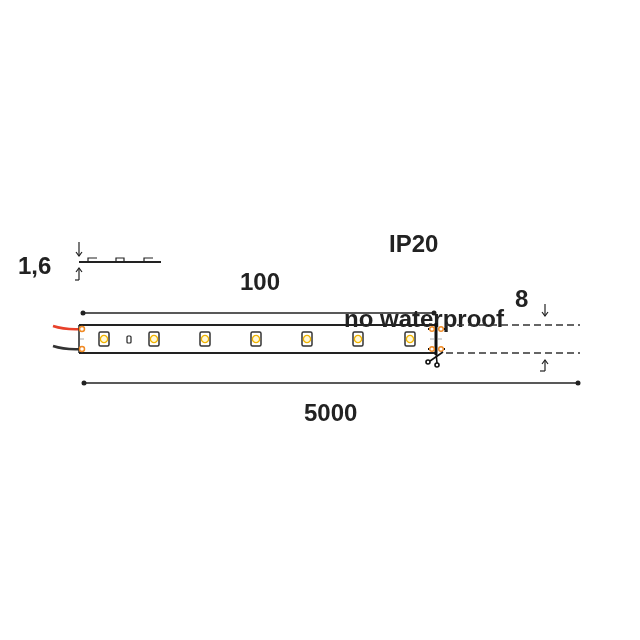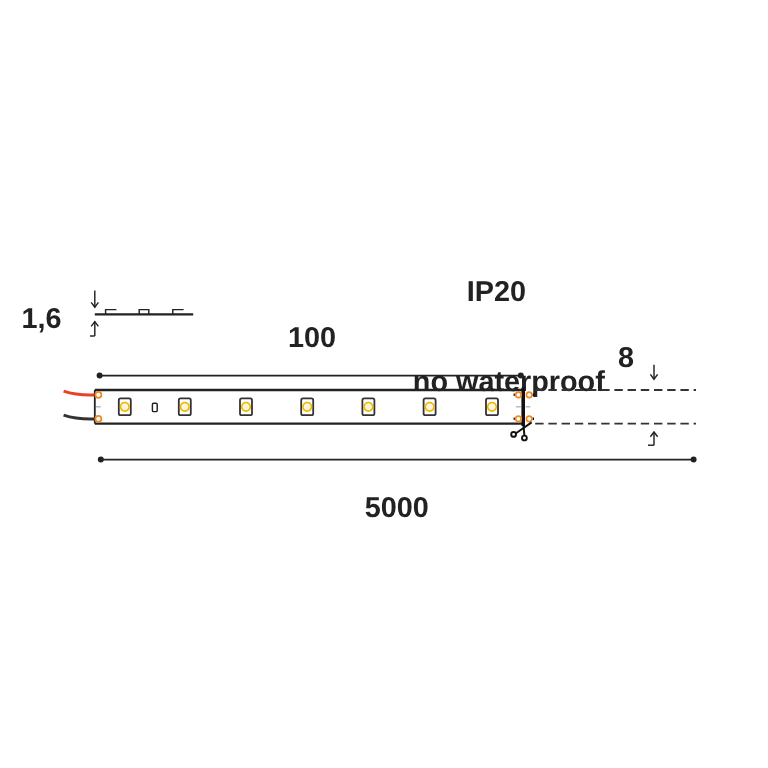--- a/index.html
+++ b/index.html
@@ -9,21 +9,21 @@
   svg { position: absolute; left: 0; top: 0; }
 </style>
 </head>
 <body>
 
 <div class="lbl" style="left:18px; top:254px;">1,6</div>
 <div class="lbl" style="left:389px; top:232px;">IP20</div>
 <div class="lbl" style="left:344px; top:259px;margin-top:48px;">no waterproof</div>
 <div class="lbl" style="left:240px; top:270px;text-align:center;">100</div>
 <div class="lbl" style="left:515px; top:287px;">8</div>
-<div class="lbl" style="left:304px; top:412px;">5000</div>
+<div class="lbl" style="left:304px; top:401px;">5000</div>
 
 <svg width="640" height="640" viewBox="0 0 640 640">
 
   <g stroke="#222" fill="none" stroke-width="1.2">
     <line x1="79" y1="262" x2="161" y2="262" stroke-width="2"></line>
     <path d="M88 262 V258 H97"></path>
     <path d="M116 262 V258 H124 V262"></path>
     <path d="M144 262 V258 H153"></path>
     <line x1="79" y1="242" x2="79" y2="256"></line>
     <path d="M76 252 L79 256 L82 252"></path>

